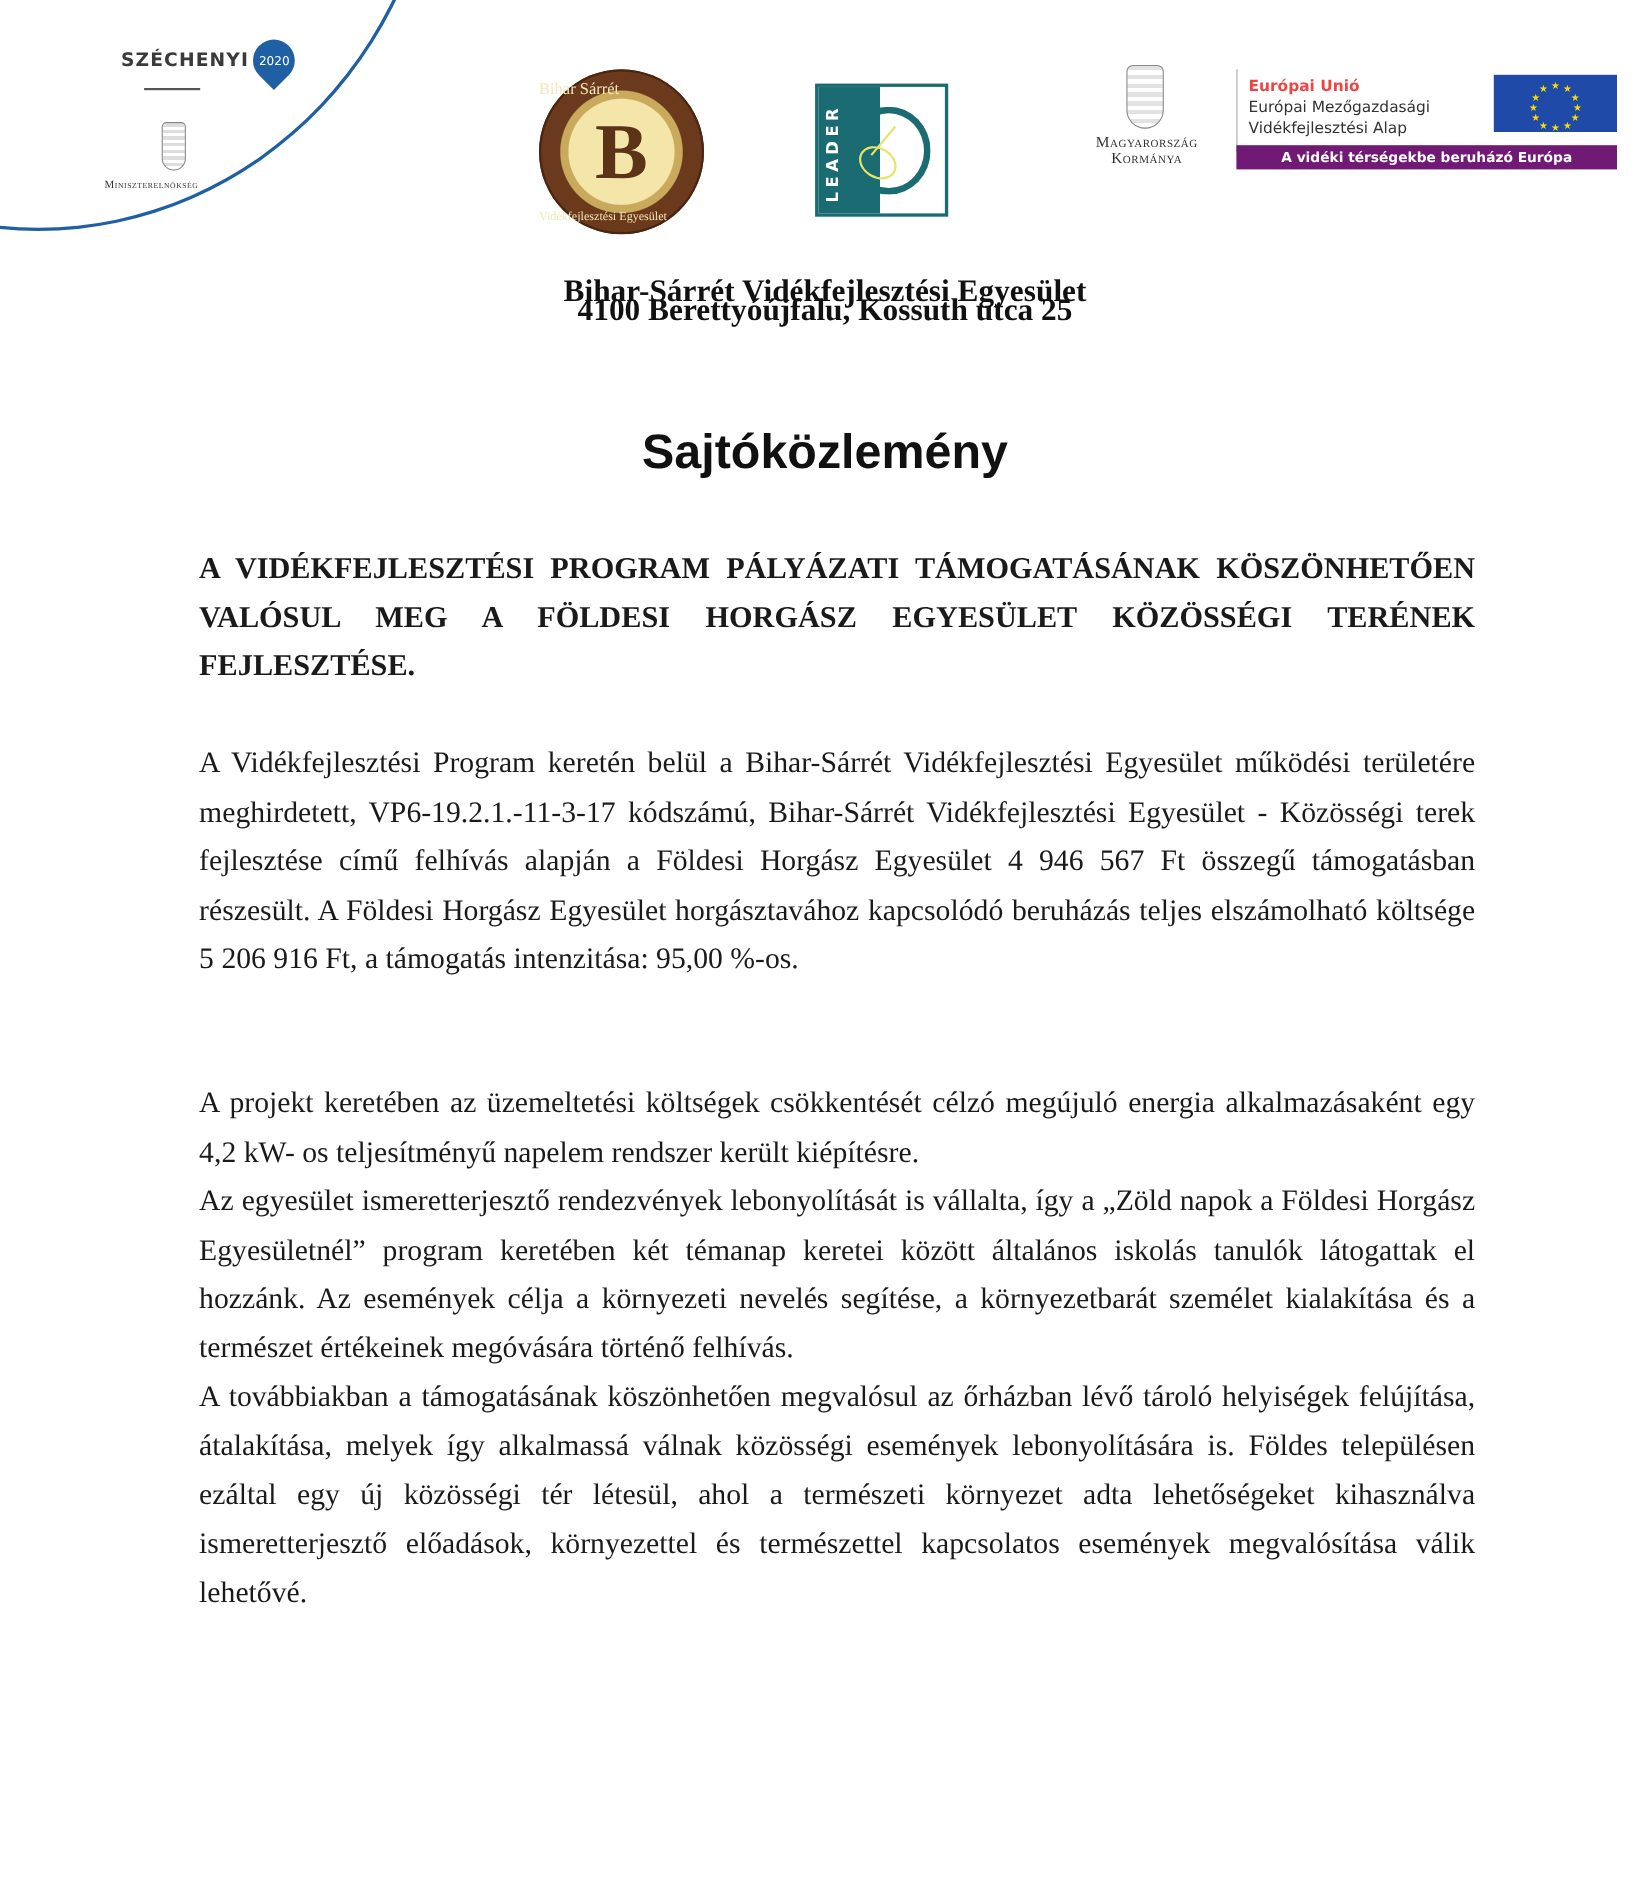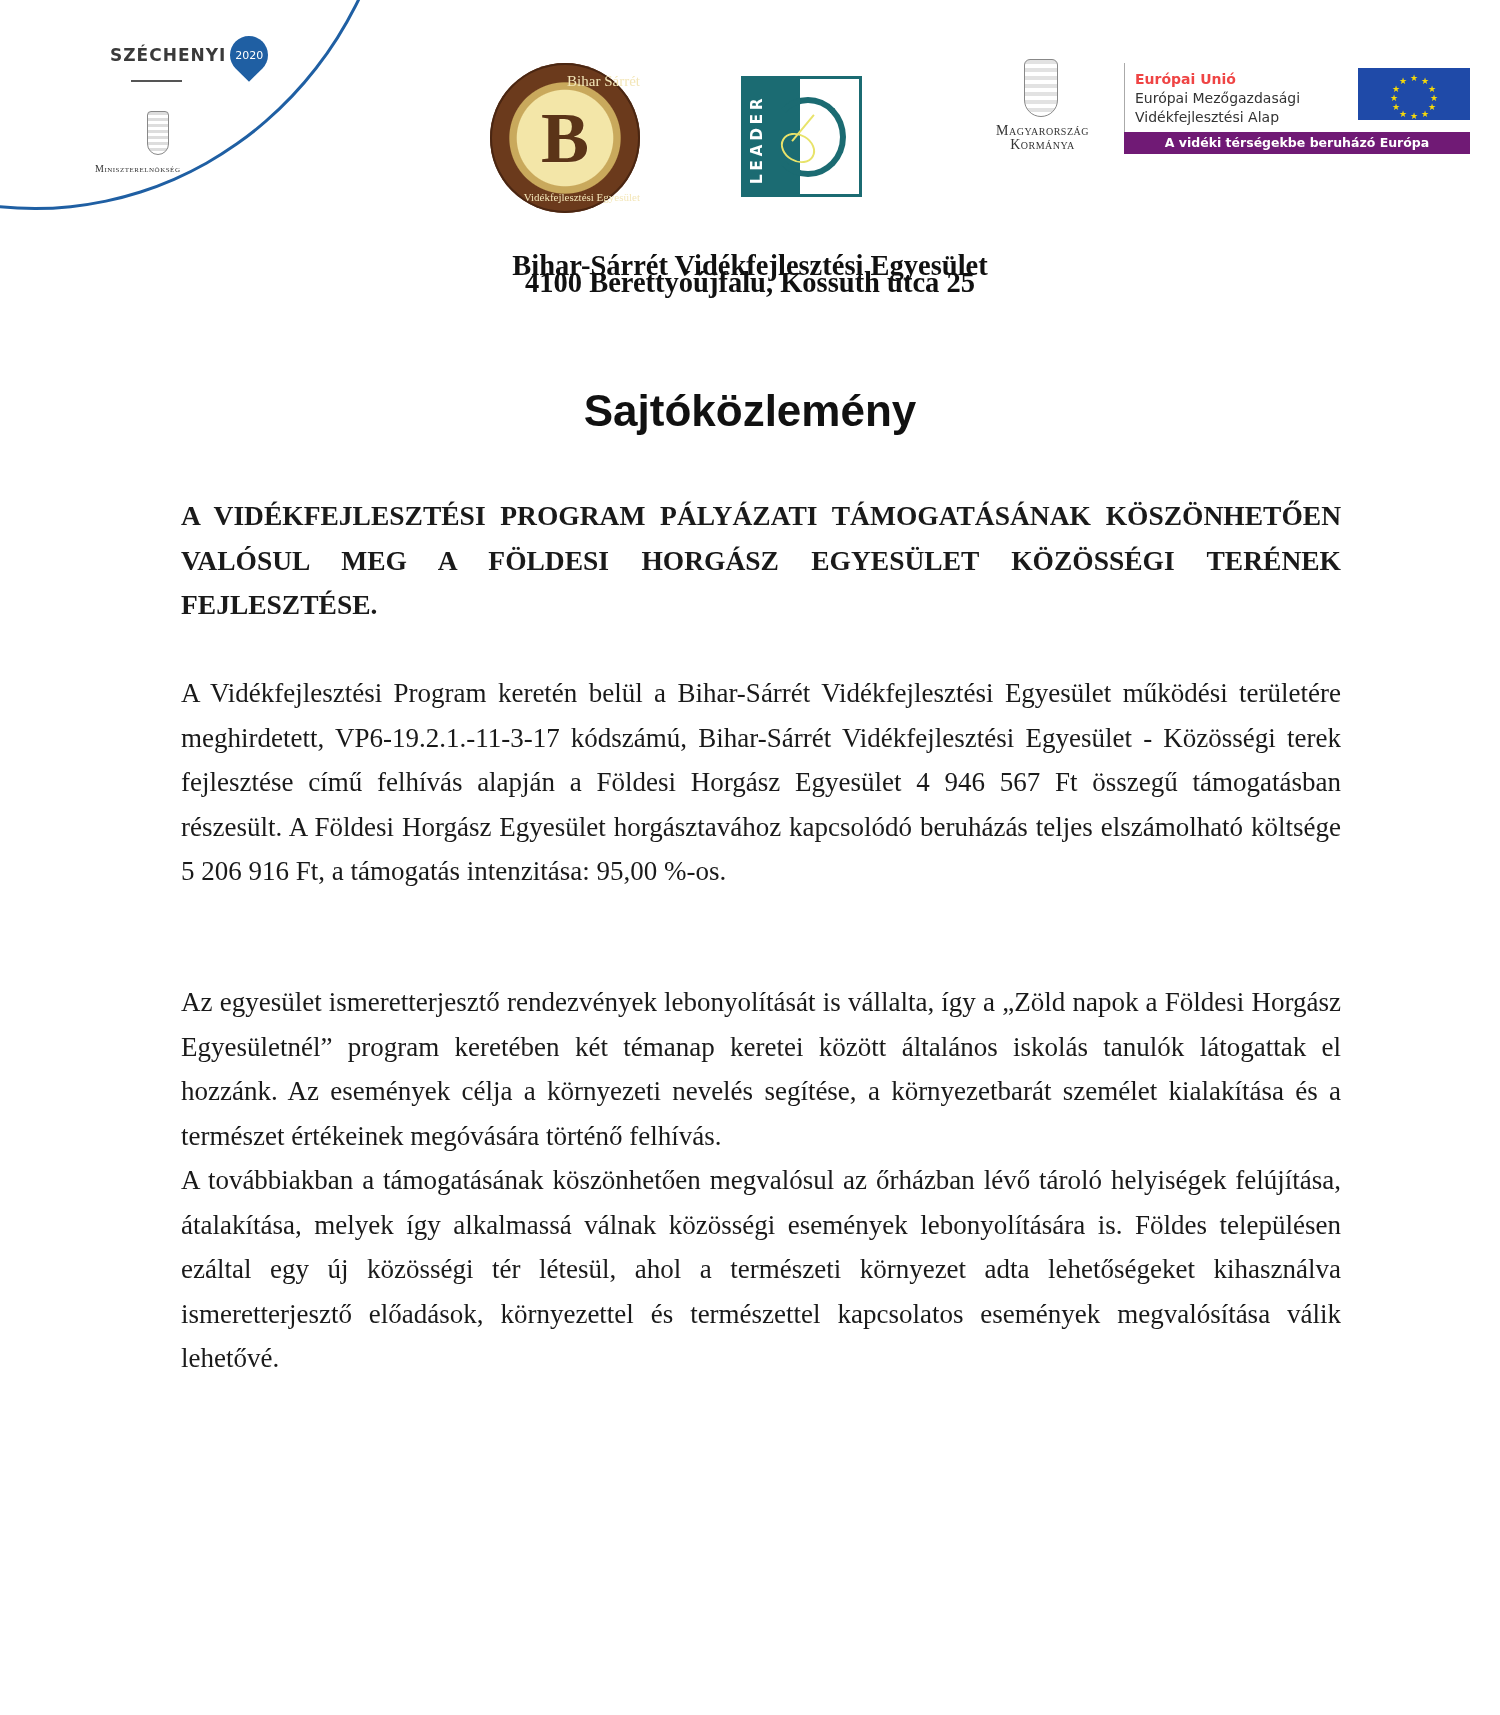--- a/index.html
+++ b/index.html
@@ -47,21 +47,21 @@
     left: 490px; top: 63px; width: 150px; height: 150px; border-radius: 50%;
     background: radial-gradient(circle, #f3e6a8 0 45%, #c9a95c 46% 52%, #6b3a1c 53% 100%);
     box-shadow: 0 0 0 2px #4a2612 inset;
     display: flex; align-items: center; justify-content: center;
   }
   .bihar-logo .bletter {
     font-family: "Liberation Serif", serif; font-weight: bold; font-size: 72px;
     color: #5b3418; text-shadow: 1px 1px 0 #f6e9b0;
   }
   .bihar-logo .ring-top, .bihar-logo .ring-bot {
-    position: absolute; left: 0; width: 150px; text-align: right;
+    position: absolute; left: 0; width: 150px; text-align: left;
     color: #f3e6b8; font-size: 13px; font-family: "Liberation Serif", serif;
   }
   .bihar-logo .ring-top { top: 10px; font-size: 15px; }
   .bihar-logo .ring-bot { bottom: 10px; font-size: 11px; }
 
   .leader-logo {
     left: 741px; top: 76px; width: 121px; height: 121px; background: #fff;
     border: 3px solid #1b6b72; box-sizing: border-box; display: flex;
   }
   .leader-logo .band {
@@ -204,15 +204,16 @@
 
 <div class="abs content headline">
   <p>A VIDÉKFEJLESZTÉSI PROGRAM PÁLYÁZATI TÁMOGATÁSÁNAK KÖSZÖNHETŐEN VALÓSUL MEG A FÖLDESI HORGÁSZ EGYESÜLET KÖZÖSSÉGI TERÉNEK FEJLESZTÉSE.</p>
 </div>
 
 <div class="abs content para1">
   <p>A Vidékfejlesztési Program keretén belül a Bihar-Sárrét Vidékfejlesztési Egyesület működési területére meghirdetett, VP6-19.2.1.-11-3-17 kódszámú, Bihar-Sárrét Vidékfejlesztési Egyesület - Közösségi terek fejlesztése című felhívás alapján a Földesi Horgász Egyesület 4 946 567 Ft összegű támogatásban részesült. A Földesi Horgász Egyesület horgásztavához kapcsolódó beruházás teljes elszámolható költsége 5 206 916 Ft, a támogatás intenzitása: 95,00 %-os.</p>
 </div>
 
 <div class="abs content paras">
+  <p>A projekt keretében az üzemeltetési költségek csökkentését célzó megújuló energia alkalmazásaként egy 4,2 kW- os teljesítményű napelem rendszer került kiépítésre.</p>
   <p>Az egyesület ismeretterjesztő rendezvények lebonyolítását is vállalta, így a „Zöld napok a Földesi Horgász Egyesületnél” program keretében két témanap keretei között általános iskolás tanulók látogattak el hozzánk. Az események célja a környezeti nevelés segítése, a környezetbarát személet kialakítása és a természet értékeinek megóvására történő felhívás.</p>
   <p>A továbbiakban a támogatásának köszönhetően megvalósul az őrházban lévő tároló helyiségek felújítása, átalakítása, melyek így alkalmassá válnak közösségi események lebonyolítására is. Földes településen ezáltal egy új közösségi tér létesül, ahol a természeti környezet adta lehetőségeket kihasználva ismeretterjesztő előadások, környezettel és természettel kapcsolatos események megvalósítása válik lehetővé.</p>
 </div>
 
 </body></html>

